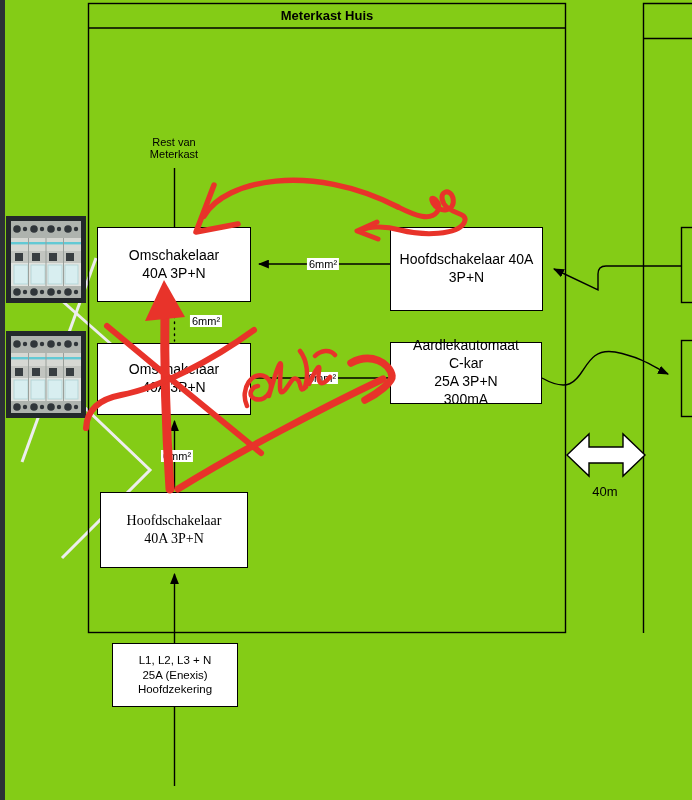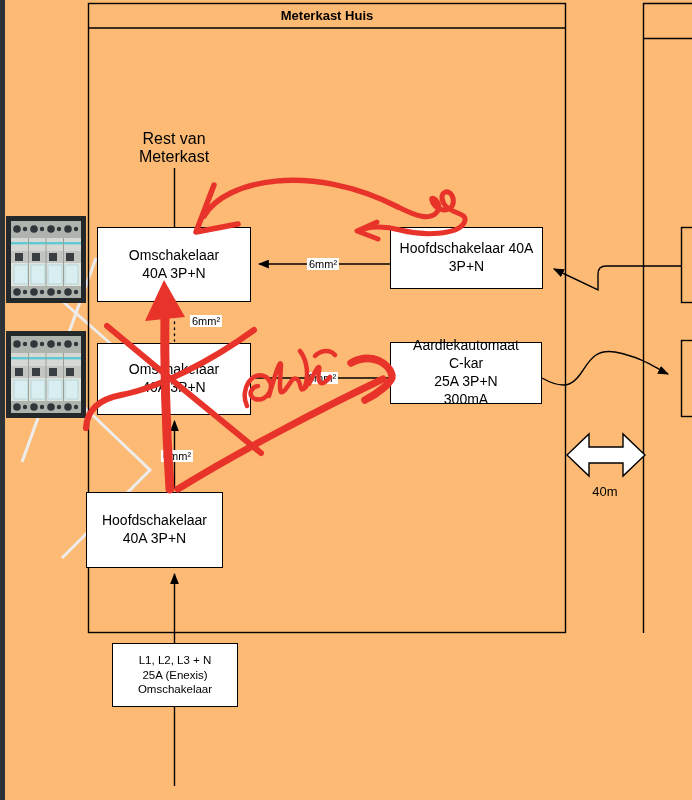--- a/index.html
+++ b/index.html
@@ -1,31 +1,31 @@
 <!DOCTYPE html>
 <html><head>
 <meta charset="utf-8">
 <style>
   html,body{margin:0;padding:0;background:#ffffff;}
   #stage{
     position:relative;width:692px;height:800px;overflow:hidden;
-    background:#fdba74;font-family:"Liberation Sans",sans-serif;color:#000;
+    background:#84cc16;font-family:"Liberation Sans",sans-serif;color:#000;
   }
   #left-strip{position:absolute;left:0;top:0;width:5px;height:800px;background:#2c3236;z-index:2;}
   svg.layer{position:absolute;left:0;top:0;z-index:1;}
   svg.layer.top{z-index:4;pointer-events:none;}
   .node{
     position:absolute;z-index:3;background:#fff;border:1.4px solid #000;
     display:flex;align-items:center;justify-content:center;text-align:center;
     font-size:14px;line-height:1.28;box-sizing:border-box;
   }
   .node .txt{white-space:pre-line;}
   .free-label{
     position:absolute;z-index:3;transform:translate(-50%,-50%);
-    text-align:center;font-size:16px;white-space:pre-line;
+    text-align:center;font-size:11px;white-space:pre-line;
   }
   .wire-label{
     position:absolute;z-index:3;transform:translate(-50%,-50%);
     background:#fff;padding:0 2px;font-size:11px;
   }
   #container-title{
     position:absolute;left:88px;top:3px;width:478px;height:25px;z-index:3;
     display:flex;align-items:center;justify-content:center;
     font-weight:bold;font-size:13px;
   }
@@ -183,46 +183,46 @@
   <div id="container-title">Meterkast Huis</div>
 
   <div class="free-label" style="left:174px;top:148px;">Rest van
 Meterkast</div>
 
   <div class="node" style="left:97px;top:227px;width:154px;height:75px;">
     <span class="txt">Omschakelaar
 40A 3P+N</span>
   </div>
 
-  <div class="node" style="left:390px;top:227px;width:153px;height:62px;">
+  <div class="node" style="left:390px;top:227px;width:153px;height:84px;">
     <span class="txt">Hoofdschakelaar 40A
 3P+N</span>
   </div>
 
   <div class="node" style="left:97px;top:343px;width:154px;height:72px;">
     <span class="txt">Omschakelaar
 40A 3P+N</span>
   </div>
 
   <div class="node" style="left:390px;top:342px;width:152px;height:62px;">
     <span class="txt">Aardlekautomaat
 C-kar
 25A 3P+N
 300mA</span>
   </div>
 
-  <div class="node" style="left:86px;top:492px;width:137px;height:76px;">
+  <div class="node" style="left:100px;top:492px;width:148px;height:76px;font-family:Liberation Serif, serif;">
     <span class="txt">Hoofdschakelaar
 40A 3P+N</span>
   </div>
 
   <div class="node" style="left:112px;top:643px;width:126px;height:64px;font-size:11.5px;">
     <span class="txt">L1, L2, L3 + N
 25A (Enexis)
-Omschakelaar</span>
+Hoofdzekering</span>
   </div>
 
   <div class="wire-label" style="left:323px;top:264px;">6mm²</div>
   <div class="wire-label" style="left:206px;top:321px;">6mm²</div>
   <div class="wire-label" style="left:322px;top:378px;">6mm²</div>
   <div class="wire-label" style="left:177px;top:456px;">6mm²</div>
   <div id="distance-label" style="left:605px;top:491px;">40m</div>
 
   <svg class="layer top" width="692" height="800" viewBox="0 0 692 800">
     <g stroke="#e8332a" fill="none" stroke-linecap="round" stroke-linejoin="round">

